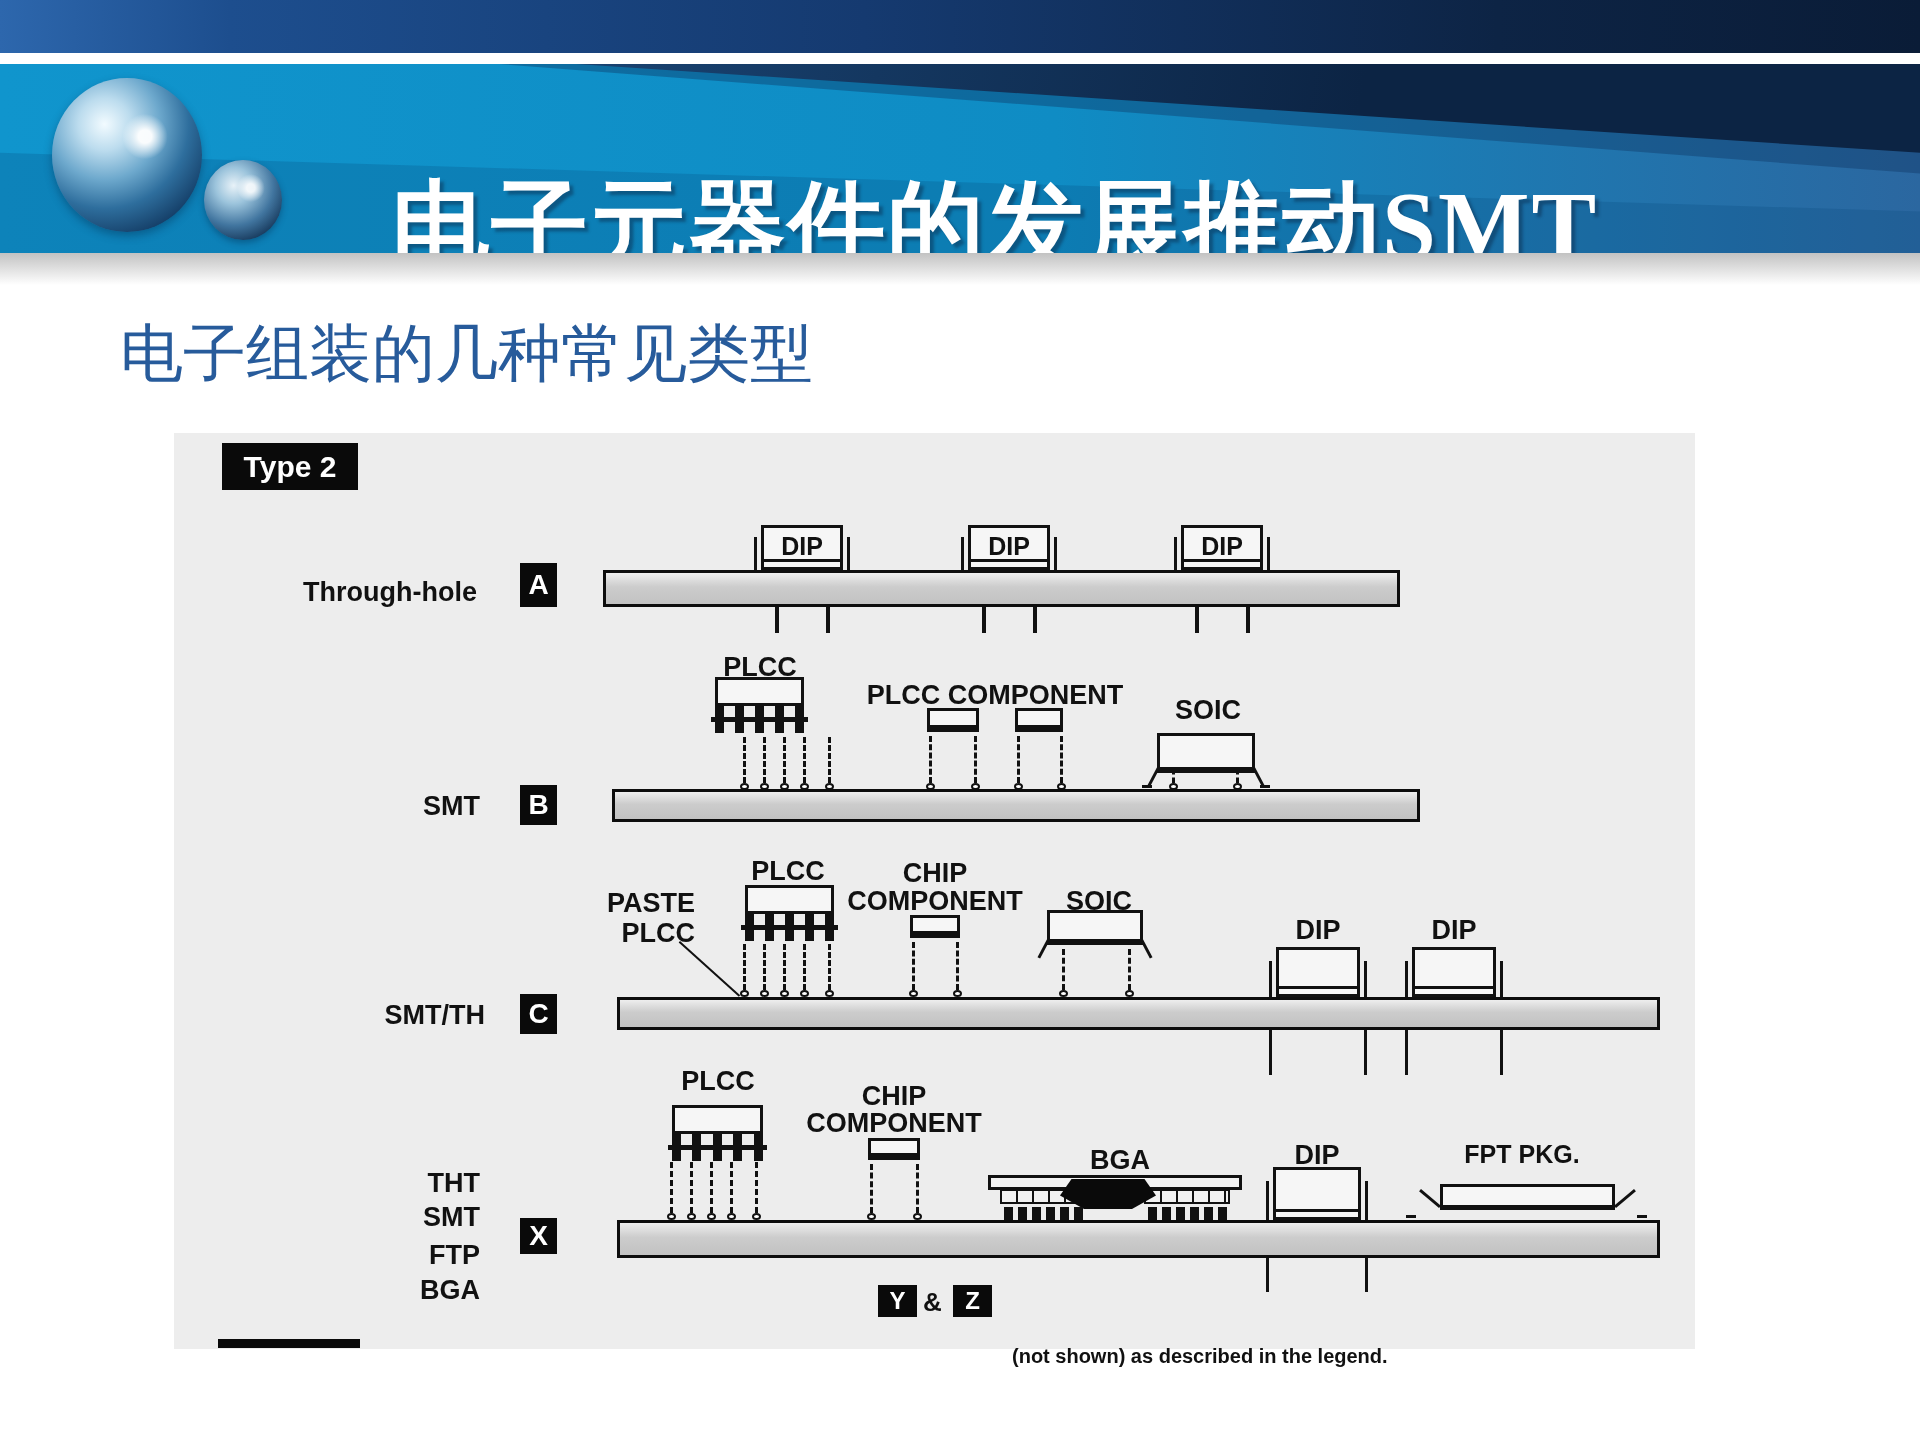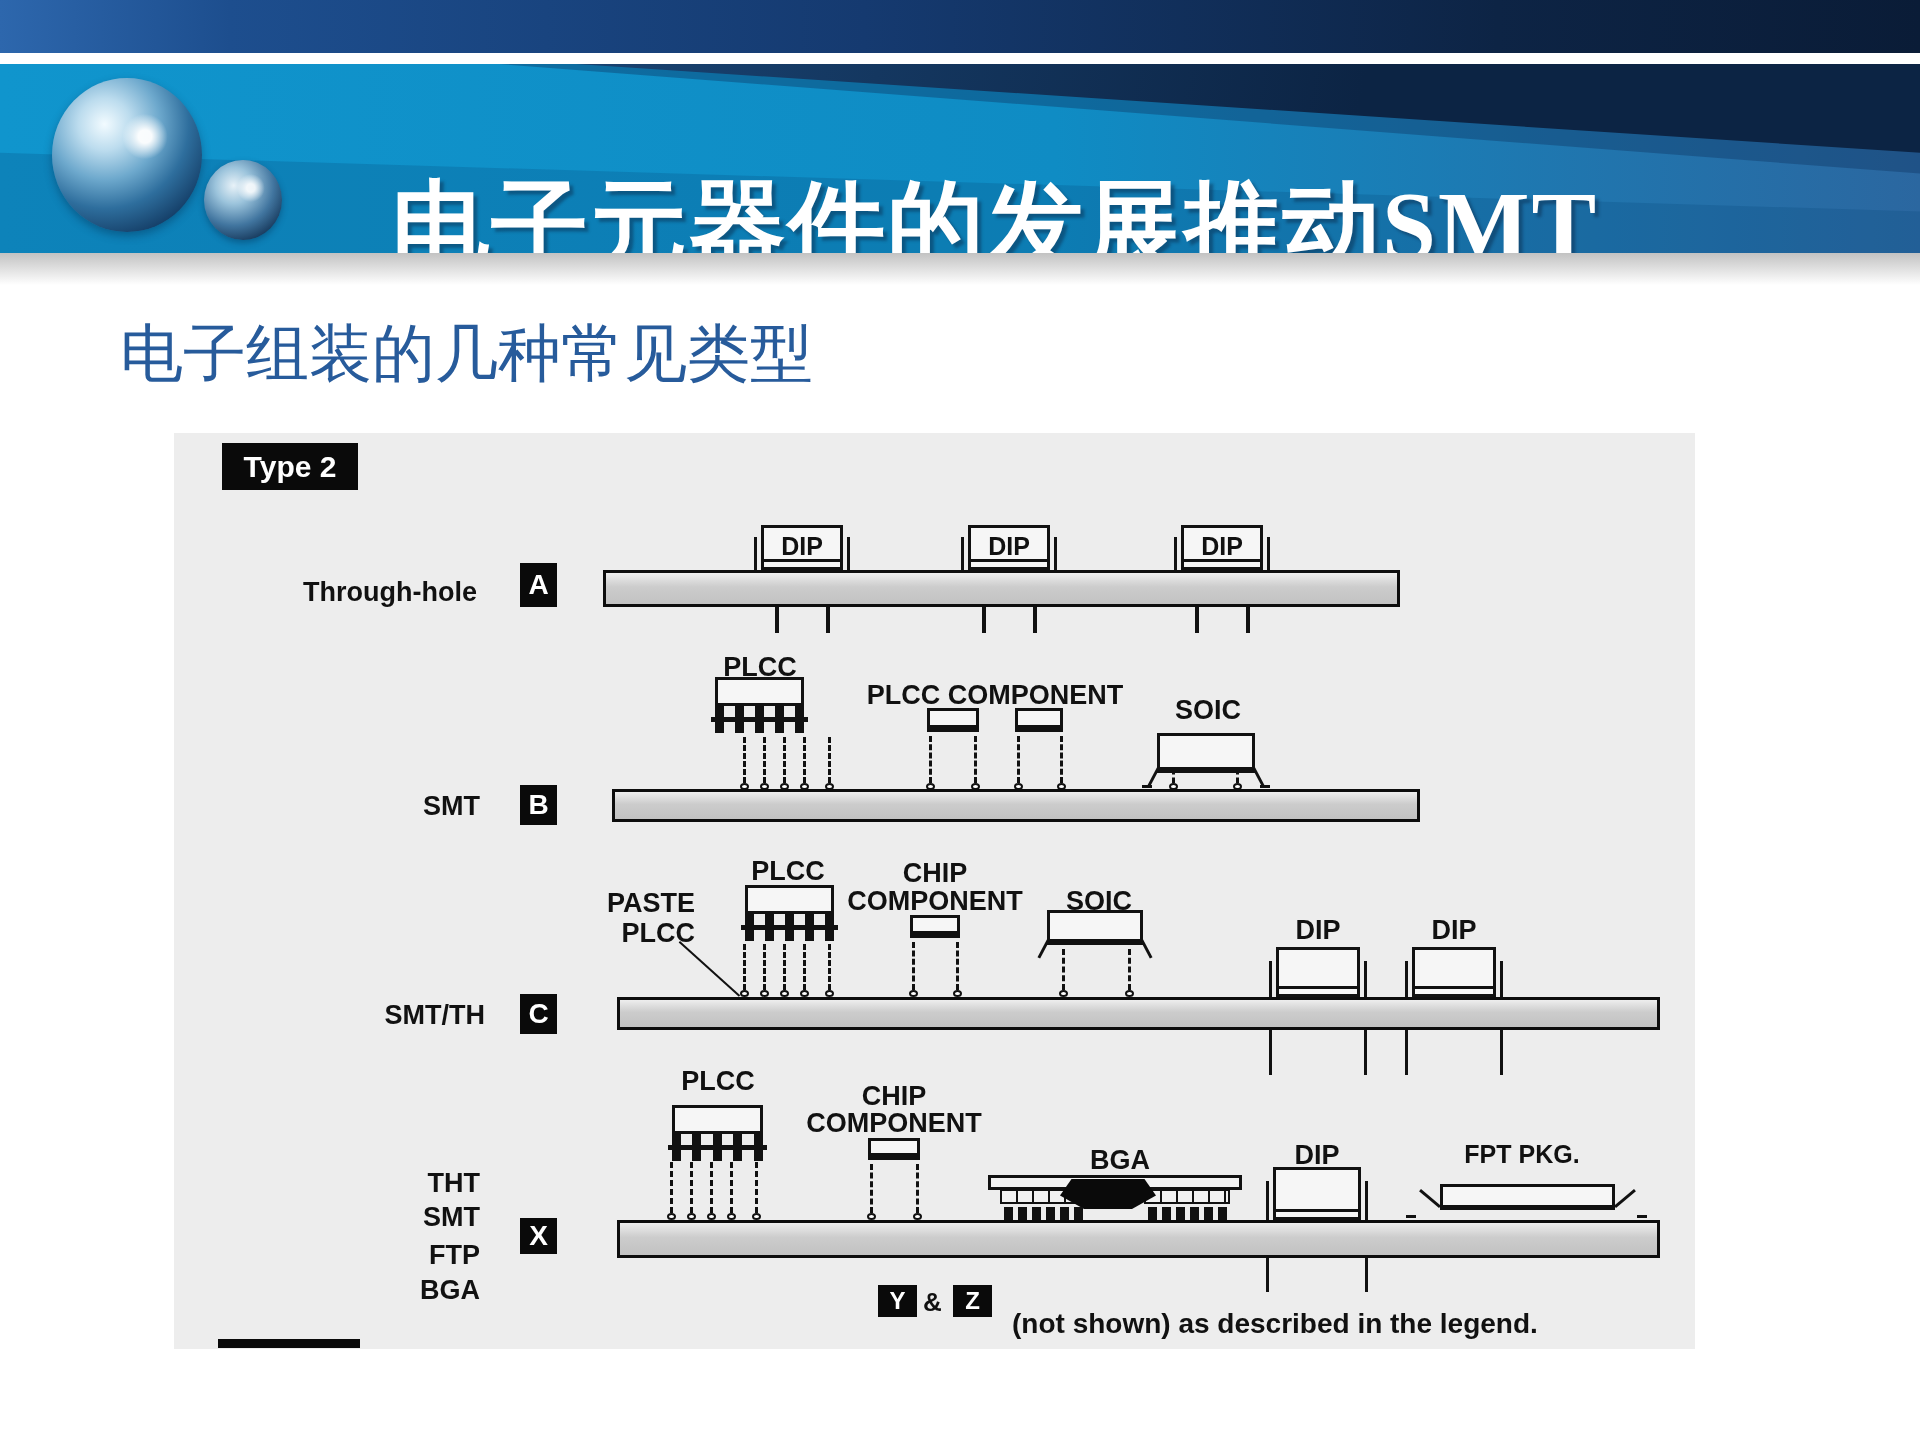--- a/index.html
+++ b/index.html
@@ -279,16 +279,16 @@
   <div class="lbl r" style="left:206px;top:735px;width:100px">THT</div>
   <div class="lbl r" style="left:206px;top:769px;width:100px">SMT</div>
   <div class="lbl r" style="left:206px;top:807px;width:100px">FTP</div>
   <div class="lbl r" style="left:206px;top:842px;width:100px">BGA</div>
   <div class="tag" style="left:346px;top:785px;width:37px;height:36px">X</div>
   <div class="board" style="left:443px;top:787px;width:1043px;height:38px"></div>
 
   <div class="tag" style="left:704px;top:852px;width:39px;height:32px;font-size:24px">Y</div>
   <div class="lbl" style="left:749px;top:854px;font-size:26px">&amp;</div>
   <div class="tag" style="left:779px;top:852px;width:39px;height:32px;font-size:24px">Z</div>
-  <div class="lbl" style="left:838px;top:875px;font-size:28px">(not shown) as described in the legend.</div>
+  <div class="lbl" style="left:838px;top:912px;font-size:20px">(not shown) as described in the legend.</div>
 
   <div class="blackbar" style="left:44px;top:906px;width:142px;height:9px"></div>
 </div>
 
 </body></html>

